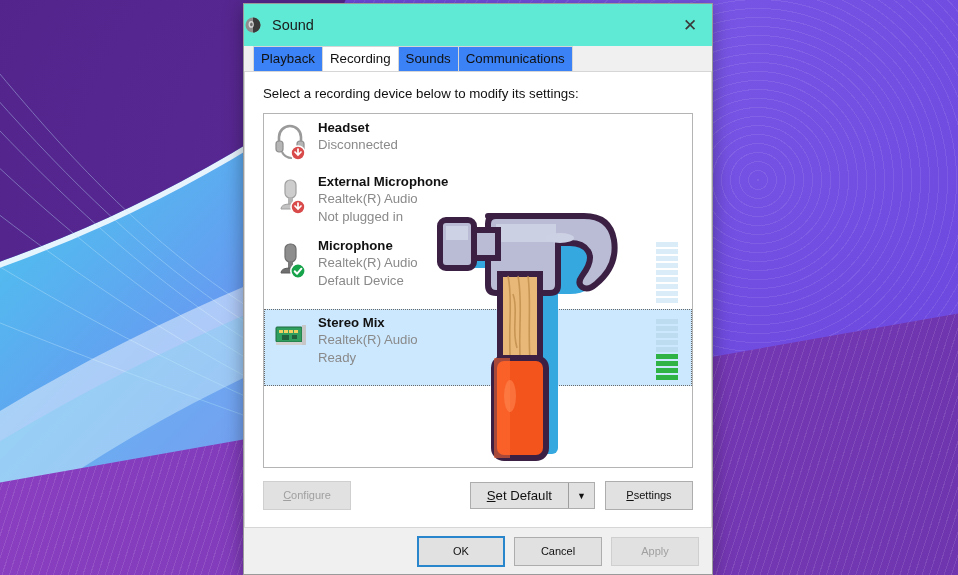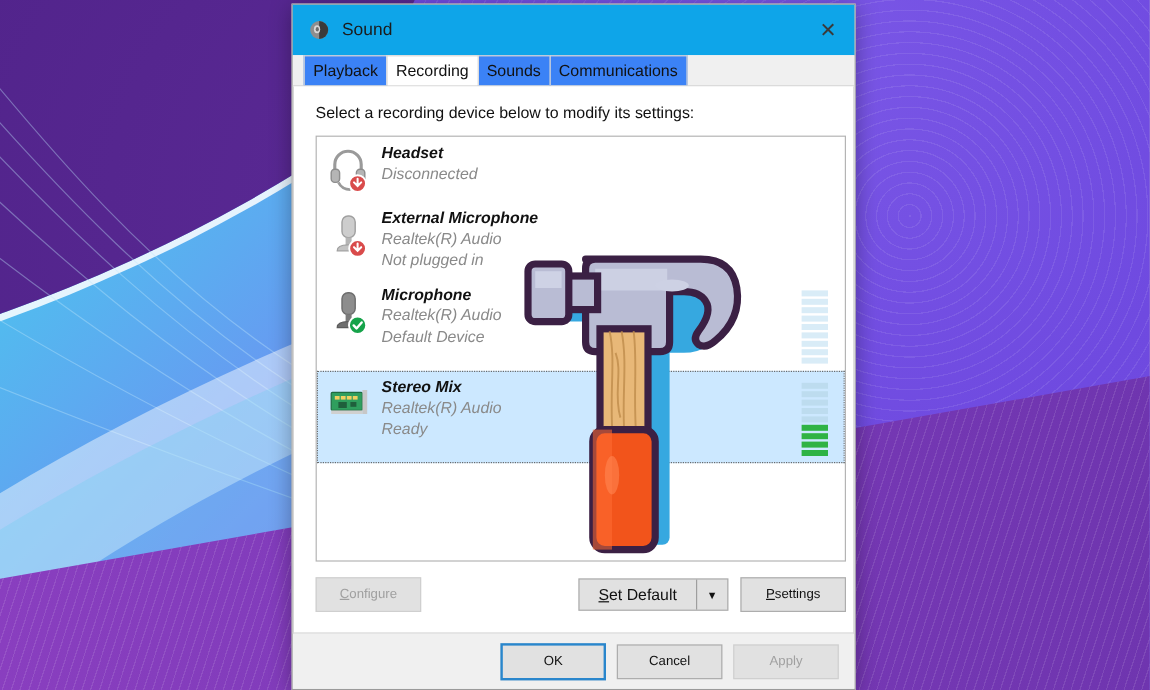--- a/index.html
+++ b/index.html
@@ -64,23 +64,23 @@
   #sound-window {
     position: absolute;
     left: 243px; top: 3px;
     width: 470px; height: 572px;
     background: #f0f0f0;
     border: 1px solid #9a9a9a;
     box-shadow: 0 4px 18px rgba(0,0,0,0.35);
     display: flex; flex-direction: column;
   }
   .titlebar {
-    height: 42px; background: #0ea5e9;
+    height: 42px; background: #5eead4;
     display: flex; align-items: center;
-    padding-left: 13px; flex: 0 0 auto;
+    flex: 0 0 auto;
   }
   .title-icon { width: 18px; height: 18px; margin-right: 10px; flex:0 0 auto; }
   .title-text { font-size: 14.5px; color: #1b1b1b; flex: 1 1 auto; }
   .close-btn {
     width: 44px; height: 42px;
     display: flex; align-items: center; justify-content: center;
     color: #3a3a3a; font-size: 17px; cursor: pointer;
   }
 
   
@@ -105,21 +105,21 @@
   }
   .tab.active { background: #ffffff; position: relative; z-index: 2; }
 
   
   .pane {
     flex: 1 1 auto;
     background: #ffffff;
     border: 1px solid #d6d6d6;
     border-top: none;
     margin: 0;
-    padding: 14px 6px 0 18px;
+    padding: 14px 18px 0 18px;
     display: flex; flex-direction: column;
     position: relative;
   }
   .pane-label { font-size: 13.3px; color: #111; margin-bottom: 12px; }
 
   .devicelist {
     flex: 0 0 auto;
     height: 355px;
     border: 1px solid #b4b4b4;
     background: #fff;
@@ -131,21 +131,21 @@
     padding: 6px 8px 6px 10px;
     position: relative;
     cursor: default;
   }
   .device-row.selected {
     background: #cce8ff;
     outline: 1px dotted #6a6a6a;
     outline-offset: -1px;
   }
   .dev-icon { width: 34px; height: 40px; flex: 0 0 34px; margin-right: 10px; margin-top:2px;}
-  .dev-text { flex: 1 1 auto; min-width: 0; font-style: italic; }
+  .dev-text { flex: 1 1 auto; min-width: 0; }
   .dev-name { font-size: 13.2px; color: #111; font-weight: bold; line-height: 16px; }
   .dev-sub  { font-size: 13.2px; color: #8a8a8a; line-height: 18px; }
   .meter { width: 22px; flex: 0 0 22px; margin: 4px 6px 0 0; display:flex; flex-direction:column-reverse; gap:2px;}
   .seg { height: 5px; background: #d9ecf7; }
   .seg.lit { background: #2fb344; }
   .seg.dim { background: #bddcef; }
 
   
   .midbuttons {
     flex: 0 0 auto;

